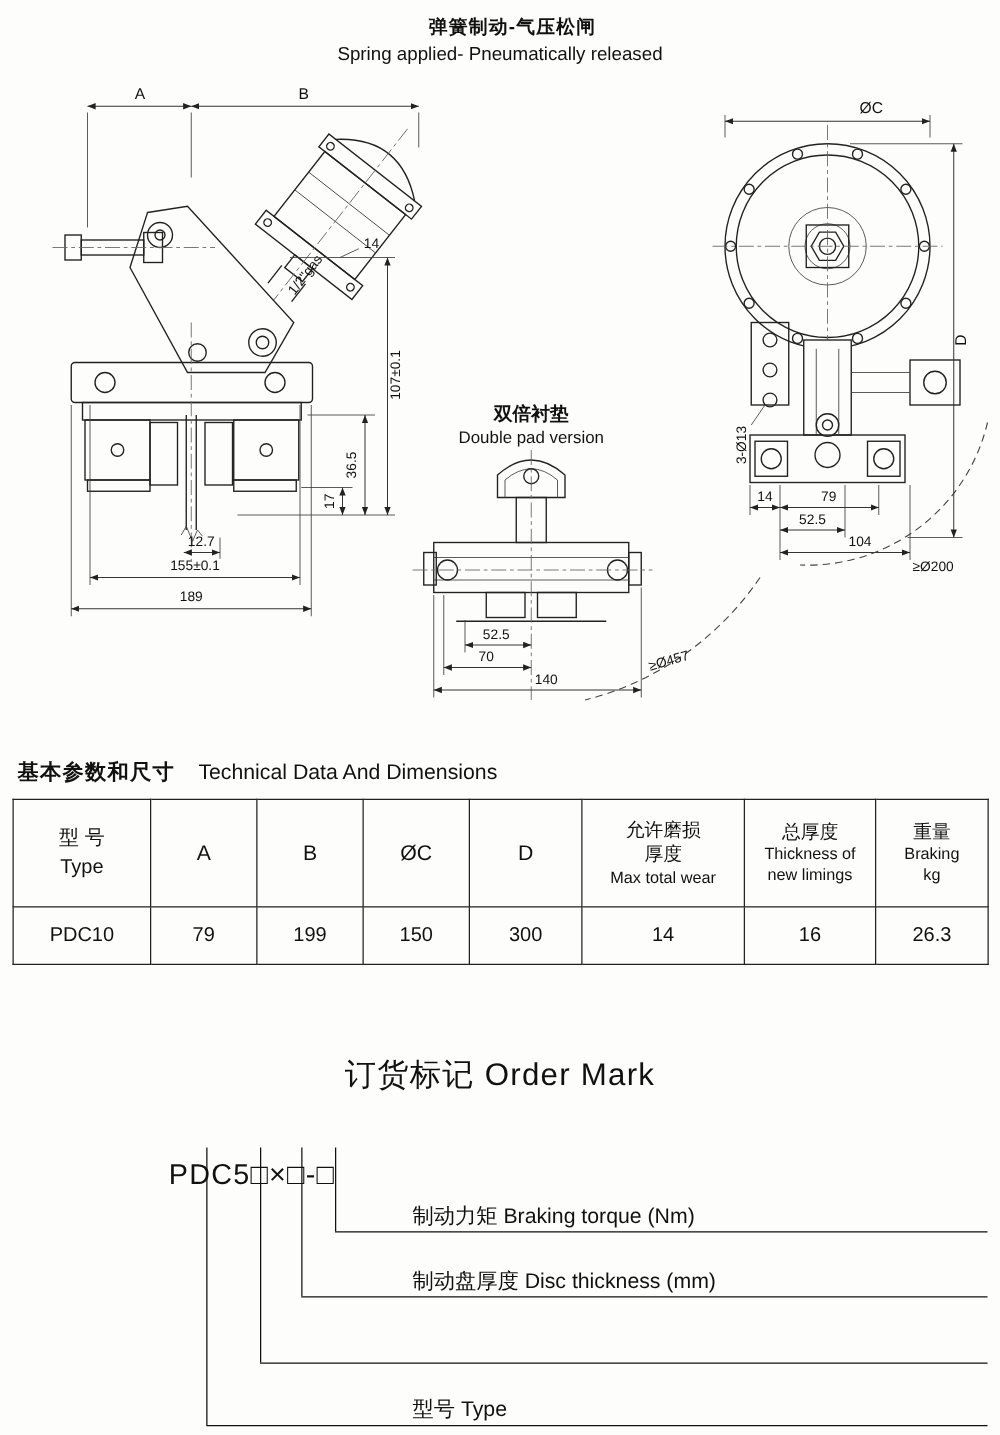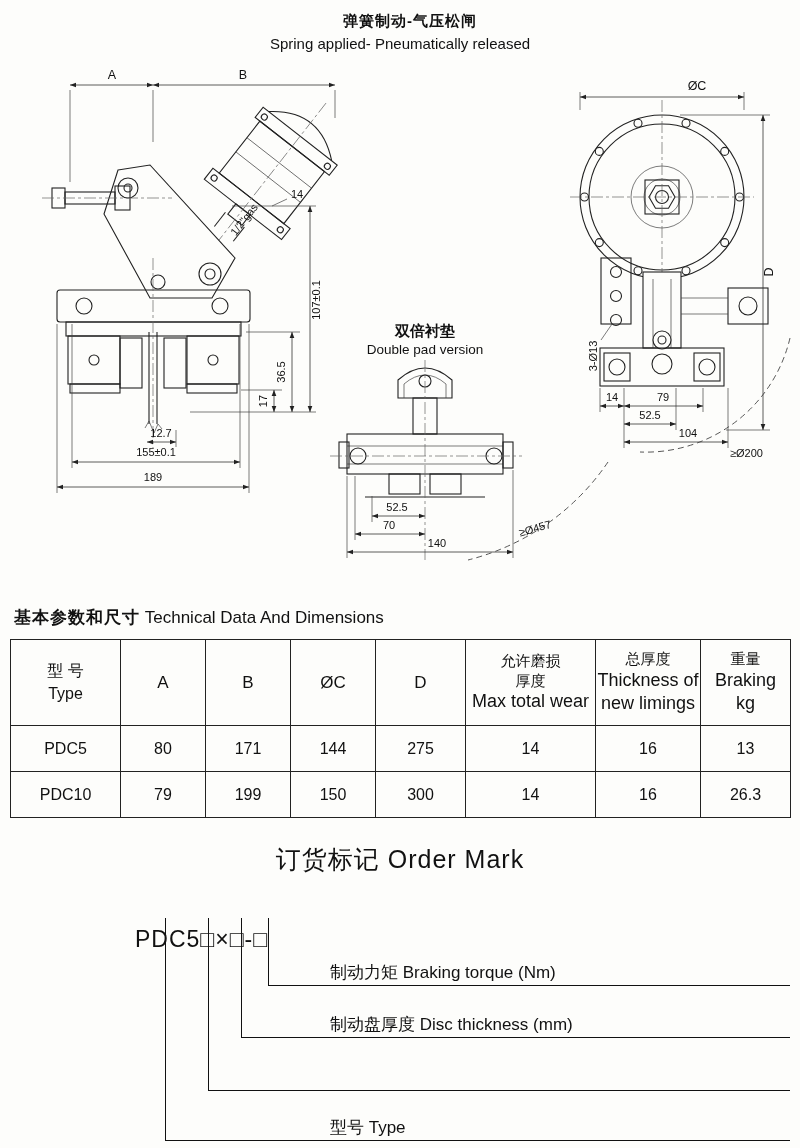--- a/index.html
+++ b/index.html
@@ -17,29 +17,29 @@
   .drawings .thin { stroke:#444; fill:none; stroke-width:0.7; }
   .drawings .dim  { stroke:#333; fill:none; stroke-width:0.8; }
   .drawings .cl   { stroke:#666; fill:none; stroke-width:0.7; stroke-dasharray:12 3 3 3; }
   .drawings .dash { stroke:#444; fill:none; stroke-width:0.9; stroke-dasharray:6 4; }
   .drawings text  { fill:#111; font-family:"Liberation Sans",sans-serif; font-size:11px; }
   .drawings text.big { font-size:12.5px; }
   .drawings text.cjk { font-size:15px; font-weight:bold; }
   .drawings text.sub { font-size:13.5px; }
 
   .section-title { position:absolute; left:14px; top:606px; font-size:17px; }
-  .section-title .st-cn { font-weight:bold; letter-spacing:1px;text-align:right; }
+  .section-title .st-cn { font-weight:bold; margin-right:14px; letter-spacing:1px;text-align:right; }
 
   .data-table { position:absolute; left:10px; top:639px; width:780px; border-collapse:collapse; table-layout:fixed; }
   .data-table th, .data-table td { border:1px solid #222; text-align:center; vertical-align:middle; font-weight:normal; color:#111; padding:0; }
   .data-table thead tr { height:86px; }
   .data-table tbody tr { height:46px; }
   .data-table td { font-size:16px; }
   .hl-cjk { font-size:15px; line-height:1.3; }
-  .hl-en  { font-size:18px; line-height:1.3; }
+  .hl-en  { font-size:13px; line-height:1.3; }
   .hl-type { font-size:16px; line-height:1.4; }
   .hl-dim { font-size:17px; }
 
   .om-title { position:absolute; top:843px; left:0; width:800px; text-align:center; font-size:25px; letter-spacing:1px; }
   .om-code  { position:absolute; top:926px; left:135px; font-size:23px; letter-spacing:1px; }
   .vline { position:absolute; width:1px; background:#111; }
   .hline { position:absolute; height:1px; background:#111; }
   .om-label { position:absolute; left:330px; font-size:17px; white-space:nowrap; }
 </style>
 </head>
@@ -302,30 +302,20 @@
         </th>
         <th>
           <div class="hl-cjk">重量</div>
           <div class="hl-en">Braking</div>
           <div class="hl-en">kg</div>
         </th>
       </tr>
     </thead>
     <tbody>
       <tr>
-        <td>PDC5</td>
-        <td>80</td>
-        <td>171</td>
-        <td>144</td>
-        <td>275</td>
-        <td>14</td>
-        <td>16</td>
-        <td>13</td>
-      </tr>
-      <tr>
         <td>PDC10</td>
         <td>79</td>
         <td>199</td>
         <td>150</td>
         <td>300</td>
         <td>14</td>
         <td>16</td>
         <td>26.3</td>
       </tr>
     </tbody>

